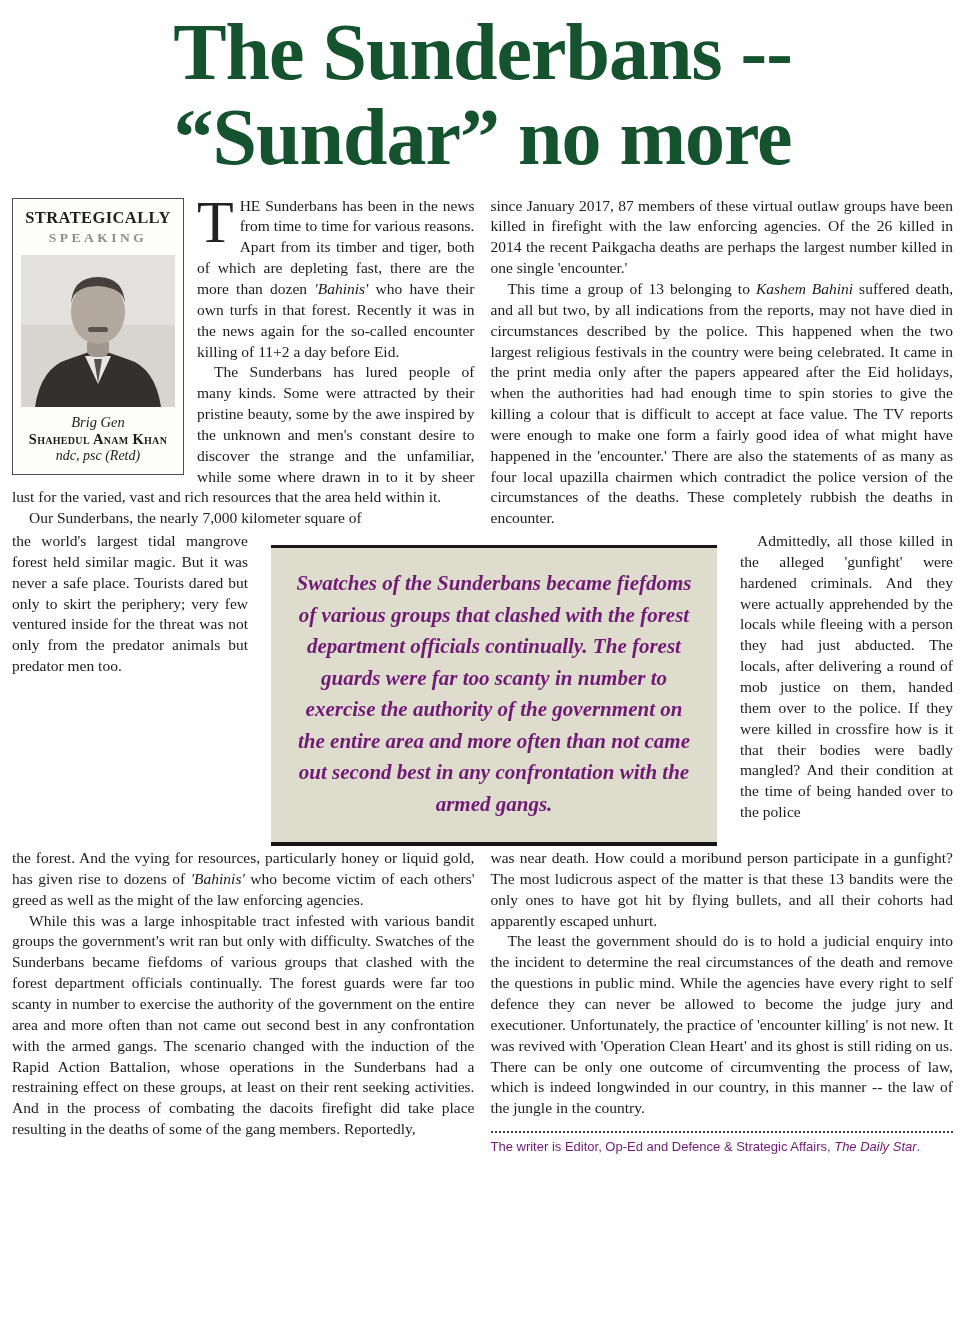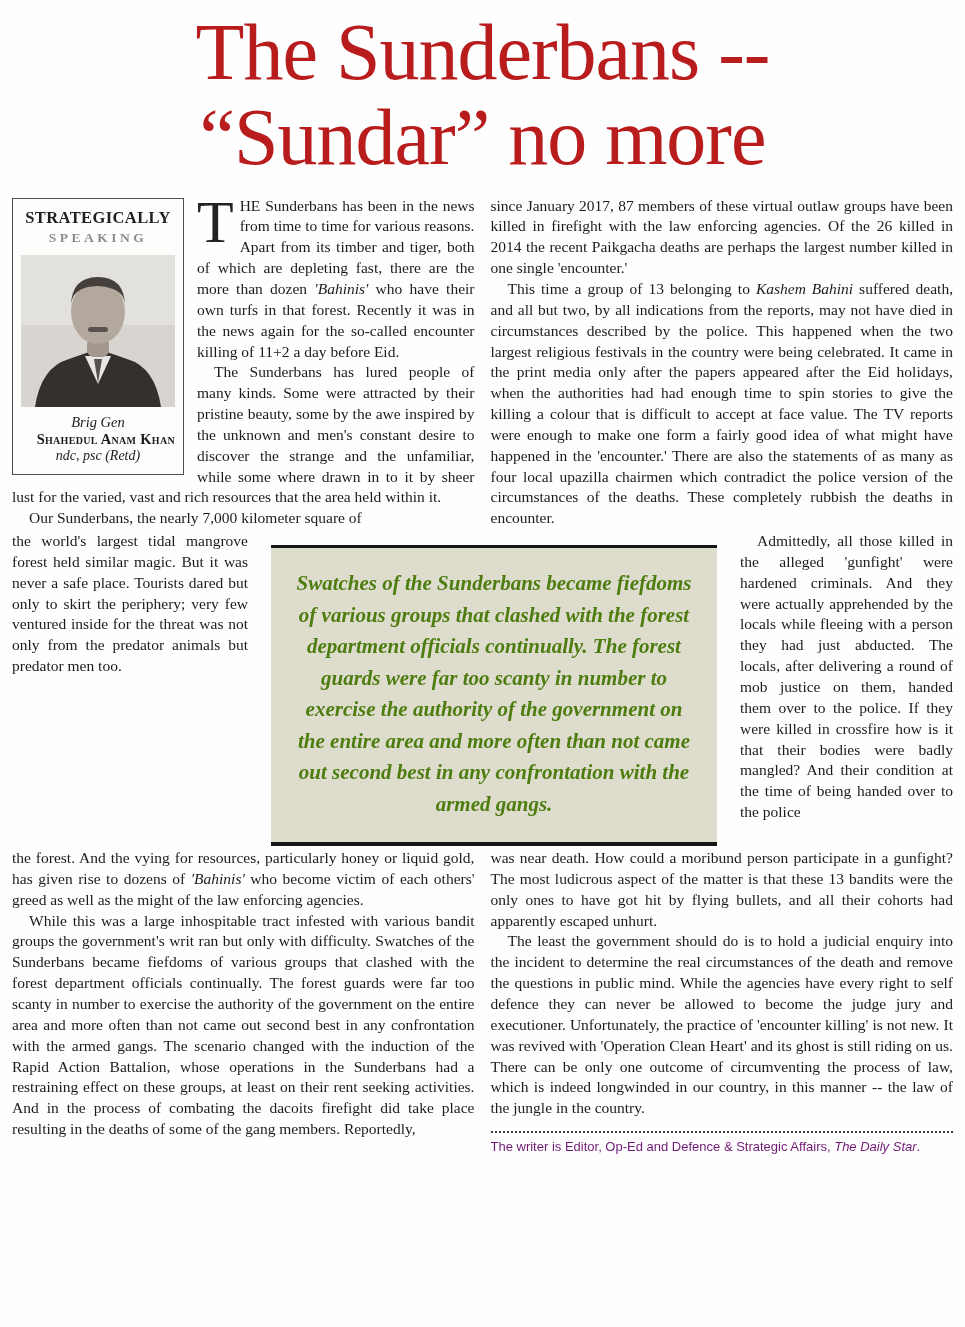--- a/index.html
+++ b/index.html
@@ -8,24 +8,24 @@
     width: 965px;
     font-family: "Liberation Serif", serif;
     color: #1b1b1b;
     -webkit-font-smoothing: antialiased;
   }
   .page { width: 965px; min-height: 1327px; padding: 8px 12px 18px; background: #fefefe; }
 
   
   .headline {
     text-align: center;
-    font-weight: normal;
+    font-weight: bold;
     font-size: 80px;
     line-height: 1.06;
-    color: #b91c1c;
+    color: #14532d;
     letter-spacing: -1px;
     margin: 2px 0 16px;
   }
   .hl-line { display: block; }
 
   
   .band { display: grid; column-gap: 16px; }
   .band-top    { grid-template-columns: 1fr 1fr; margin-bottom: 2px; }
   .band-mid    { grid-template-columns: 236px 446px 1fr; column-gap: 23px; margin: 2px 0 2px; }
   .band-bottom { grid-template-columns: 1fr 1fr; }
@@ -55,37 +55,37 @@
     padding: 9px 8px 10px;
     margin: 2px 13px 6px 0;
     text-align: center;
     background: #fdfdfc;
   }
   .kicker1 { font-weight: bold; font-size: 16.5px; letter-spacing: .4px; color: #1f1f1f; }
   .kicker2 { font-weight: bold; font-size: 13.5px; letter-spacing: 3.5px; color: #8d8d8d; margin-top: 2px; }
   .portrait { width: 100%; height: 152px; margin: 9px 0 7px; display: block; background: #dcdad6; }
   .portrait svg { display: block; width: 100%; height: 100%; }
   .author-rank { font-style: italic; font-size: 14.5px; margin-top: 1px; }
-  .author-name { font-weight: bold; font-size: 14.5px; font-variant: small-caps; letter-spacing: .3px; text-align: right; }
+  .author-name { font-weight: bold; font-size: 14.5px; font-variant: small-caps; letter-spacing: .3px; }
   .author-cred { font-style: italic; font-size: 14px; }
 
   
   .pull-quote {
     align-self: start;
     margin-top: 14px;
     background: #dedccd;
     border-top: 3px solid #161616;
     border-bottom: 4px solid #161616;
     padding: 20px 24px 22px;
     font-size: 21px;
     font-weight: bold;
     font-style: italic;
     line-height: 1.5;
     text-align: center;
-    color: #4d7c0f;
+    color: #701a75;
   }
 
   
   .credit-divider {
     border-top: 2px dotted #3e3e3e;
     margin: 12px 0 6px;
   }
   .credit-line .para {
     font-family: "Liberation Sans", sans-serif;
     font-size: 13px;

